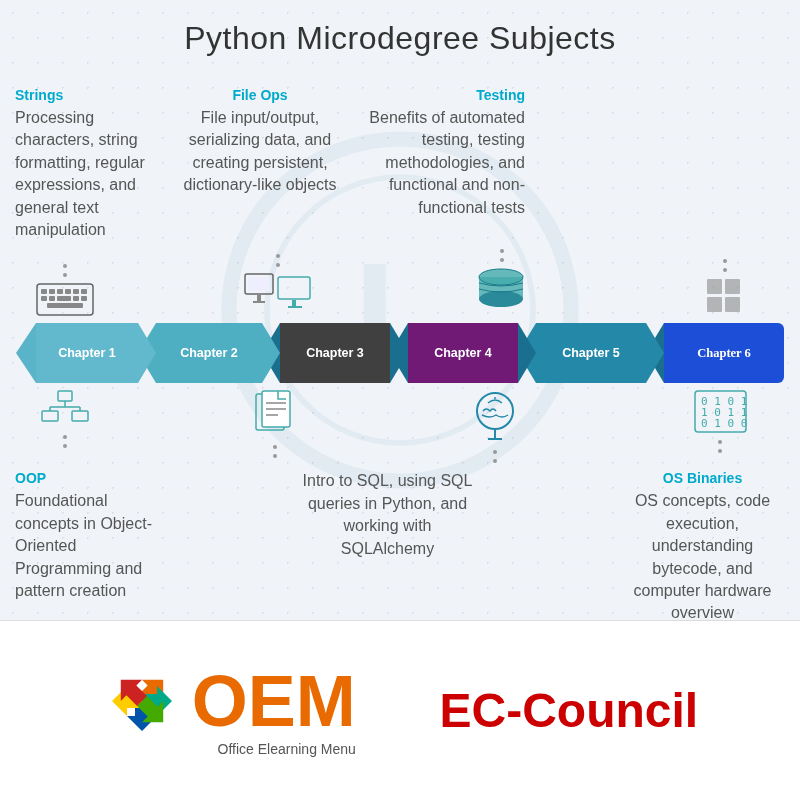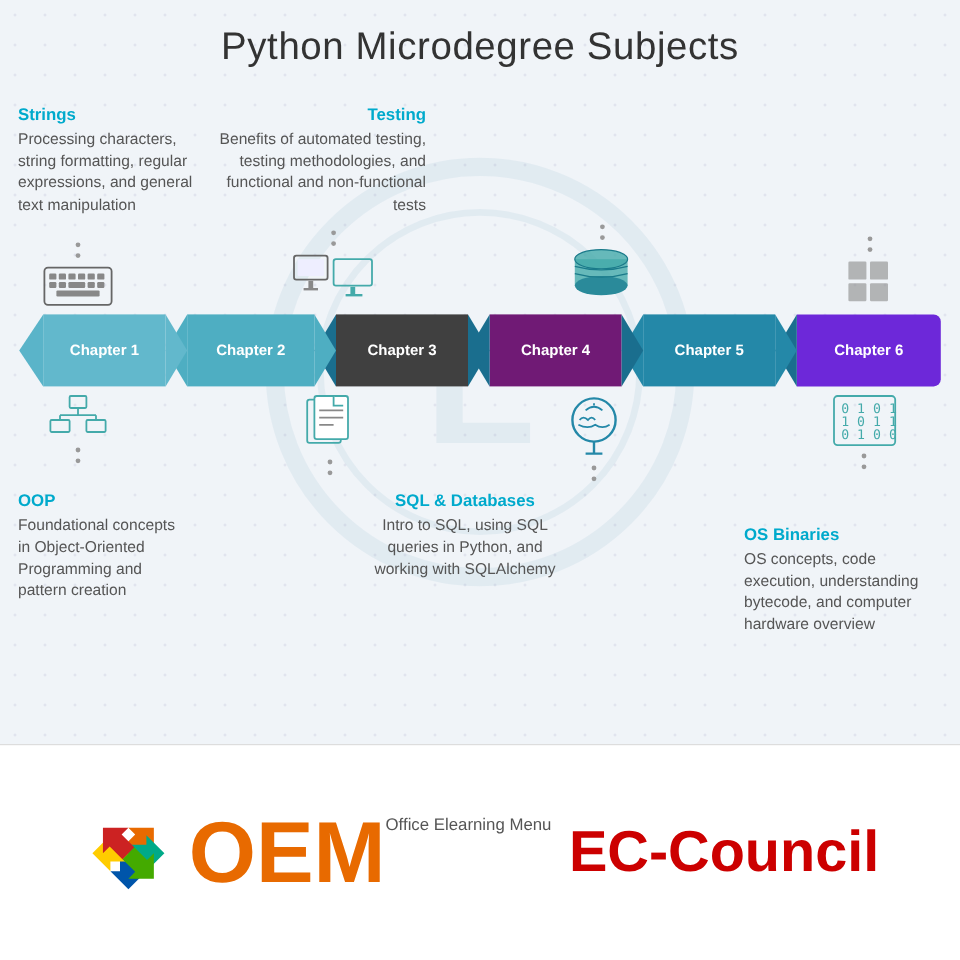--- a/index.html
+++ b/index.html
@@ -64,21 +64,21 @@
     }
 
     .label-title {
       font-size: 14px;
       font-weight: bold;
       color: #00aacc;
       margin-bottom: 4px;
     }
 
     .label-desc {
-      font-size: 13px;
+      font-size: 16px;
       color: #555;
       line-height: 1.4;
     }
 
     .dot {
       width: 4px;
       height: 4px;
       border-radius: 50%;
       background: #999;
     }
@@ -89,22 +89,22 @@
       background: #fff;
       display: flex;
       align-items: center;
       justify-content: space-around;
       border-top: 1px solid #ddd;
       padding: 0 60px;
     }
 
     .oem-logo {
       display: flex;
-      flex-direction: row;
-      align-items: flex-start;
+      flex-direction: column;
+      align-items: flex-end;
     }
 
     .oem-icon-text {
       display: flex;
       align-items: center;
       gap: 10px;
     }
 
     .oem-arrows-svg {
       width: 80px;
@@ -208,21 +208,21 @@
     .seg-3::after { border-left: 18px solid #1a6e8e; }
 
     .seg-4 { background: #701a75; width: 110px; margin-left: 18px; }
     .seg-4::before { content: ''; position: absolute; left: -18px; top: 0; border-top: 30px solid transparent; border-bottom: 30px solid transparent; border-right: 18px solid #1a6e8e; }
     .seg-4::after { border-left: 18px solid #1a6e8e; }
 
     .seg-5 { background: #2488a8; width: 110px; margin-left: 18px; }
     .seg-5::before { content: ''; position: absolute; left: -18px; top: 0; border-top: 30px solid transparent; border-bottom: 30px solid transparent; border-right: 18px solid #2488a8; }
     .seg-5::after { border-left: 18px solid #2488a8; }
 
-    .seg-6 { background: #6d28d9; width: 120px; margin-left: 18px; border-radius: 0 6px 6px 0; }
+    .seg-6 { background: #1d4ed8; width: 120px; margin-left: 18px; border-radius: 0 6px 6px 0; font-family: Liberation Serif, serif; }
     .seg-6::before { content: ''; position: absolute; left: -18px; top: 0; border-top: 30px solid transparent; border-bottom: 30px solid transparent; border-right: 18px solid #1a6e8e; }
 
   </style>
 </head>
 <body>
 
 <div class="main-container">
 
   <div class="diagram-section">
     <div class="circuit-bg"></div>
@@ -237,20 +237,24 @@
 
       <h1 class="page-title">Python Microdegree Subjects</h1>
 
       <div style="display:flex; width:770px; position:relative; z-index:1; margin-bottom:2px;">
 
         <div style="width:160px;">
           <div class="label-title">Strings</div>
           <div class="label-desc">Processing characters, string formatting, regular expressions, and general text manipulation</div>
         </div>
 
+        <div style="width:170px; text-align:center;">
+          <div class="label-title">File Ops</div>
+          <div class="label-desc">File input/output, serializing data, and creating persistent, dictionary-like objects</div>
+        </div>
 
         <div style="width:180px; text-align:right;">
           <div class="label-title">Testing</div>
           <div class="label-desc">Benefits of automated testing, testing methodologies, and functional and non-functional tests</div>
         </div>
       </div>
 
       <div style="display:flex; width:770px; position:relative; z-index:1; justify-content:space-between; align-items:flex-end; margin-bottom:0;">
 
         <div style="width:100px; display:flex; flex-direction:column; align-items:center;">
@@ -407,24 +411,23 @@
           </div>
         </div>
       </div>
 
       <div style="display:flex; width:770px; position:relative; z-index:1; justify-content:space-between; margin-top:2px;">
         <div style="width:140px;">
           <div class="label-title">OOP</div>
           <div class="label-desc">Foundational concepts in Object-Oriented Programming and pattern creation</div>
         </div>
         <div style="width:170px; text-align:center;">
-          <div class="label-title">SQL &amp; Databases</div>
           <div class="label-desc">Intro to SQL, using SQL queries in Python, and working with SQLAlchemy</div>
         </div>
-        <div style="width:165px; text-align:left;margin-top:28px;">
+        <div style="width:165px; text-align:center;">
           <div class="label-title">OS Binaries</div>
           <div class="label-desc">OS concepts, code execution, understanding bytecode, and computer hardware overview</div>
         </div>
       </div>
 
     </div>
   </div>
 
   <div class="logo-section">
 

